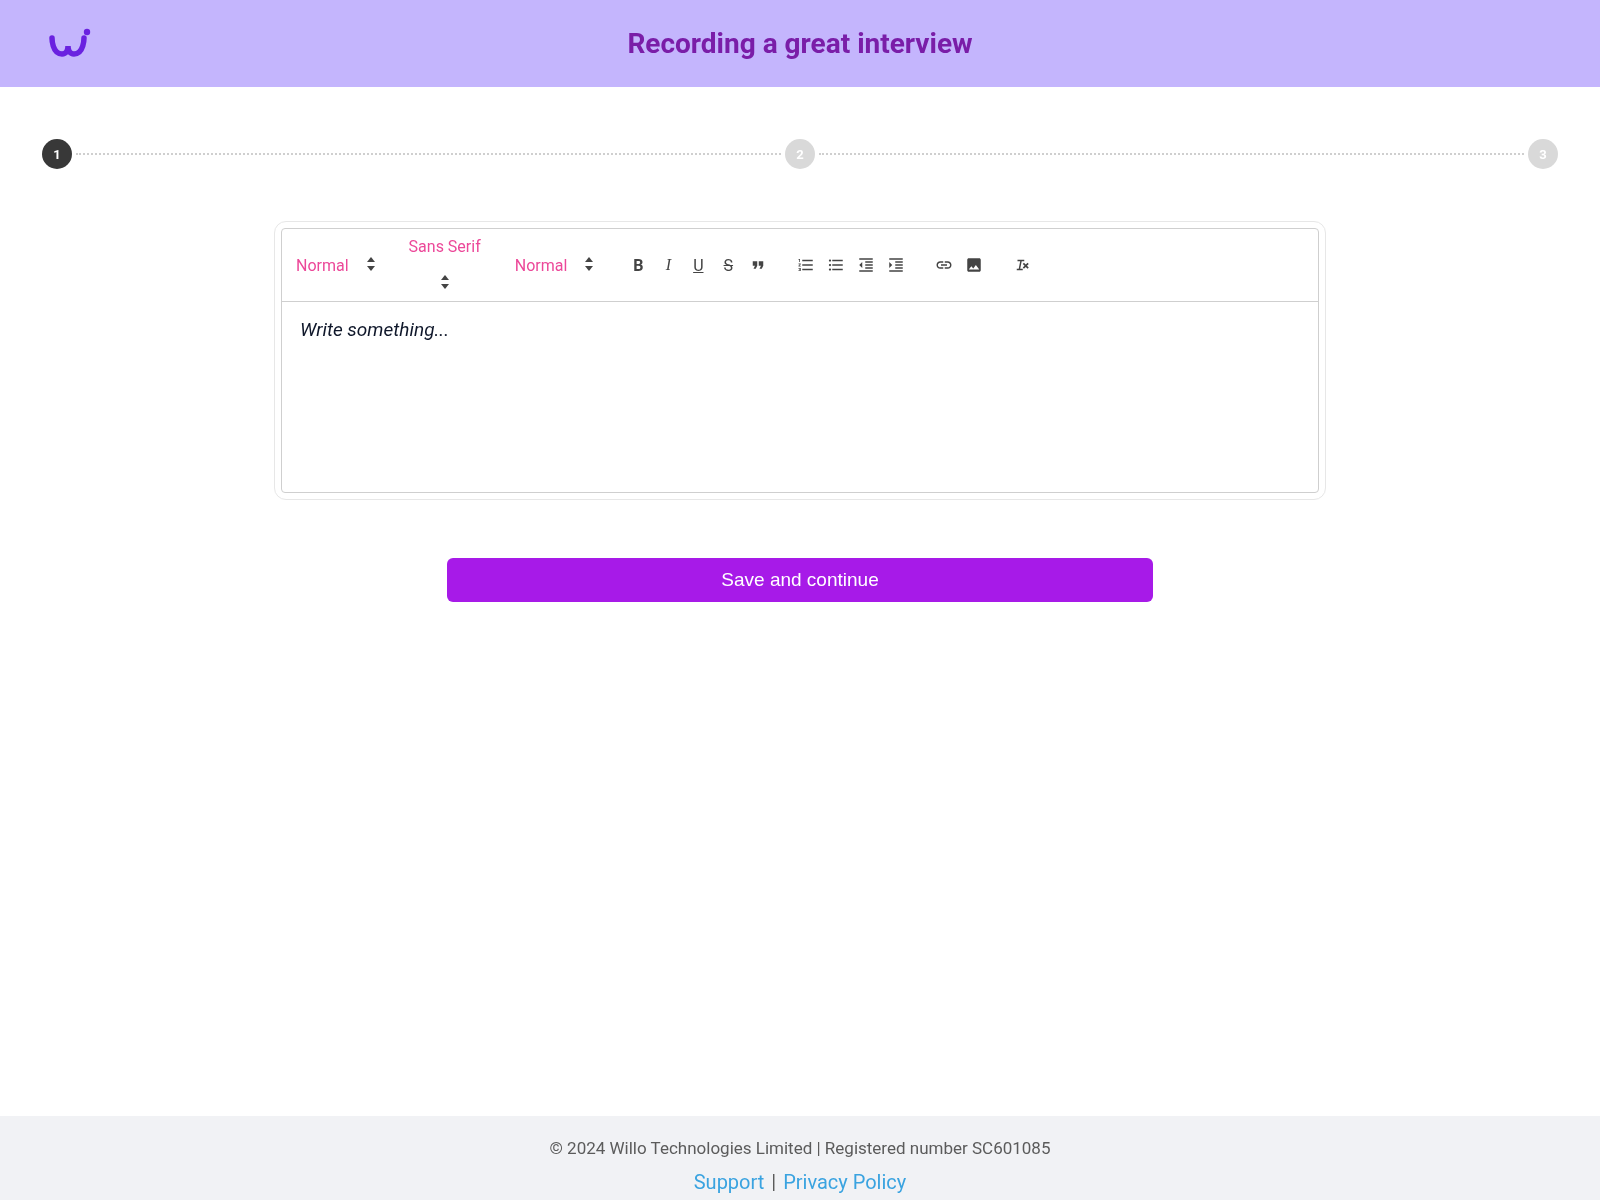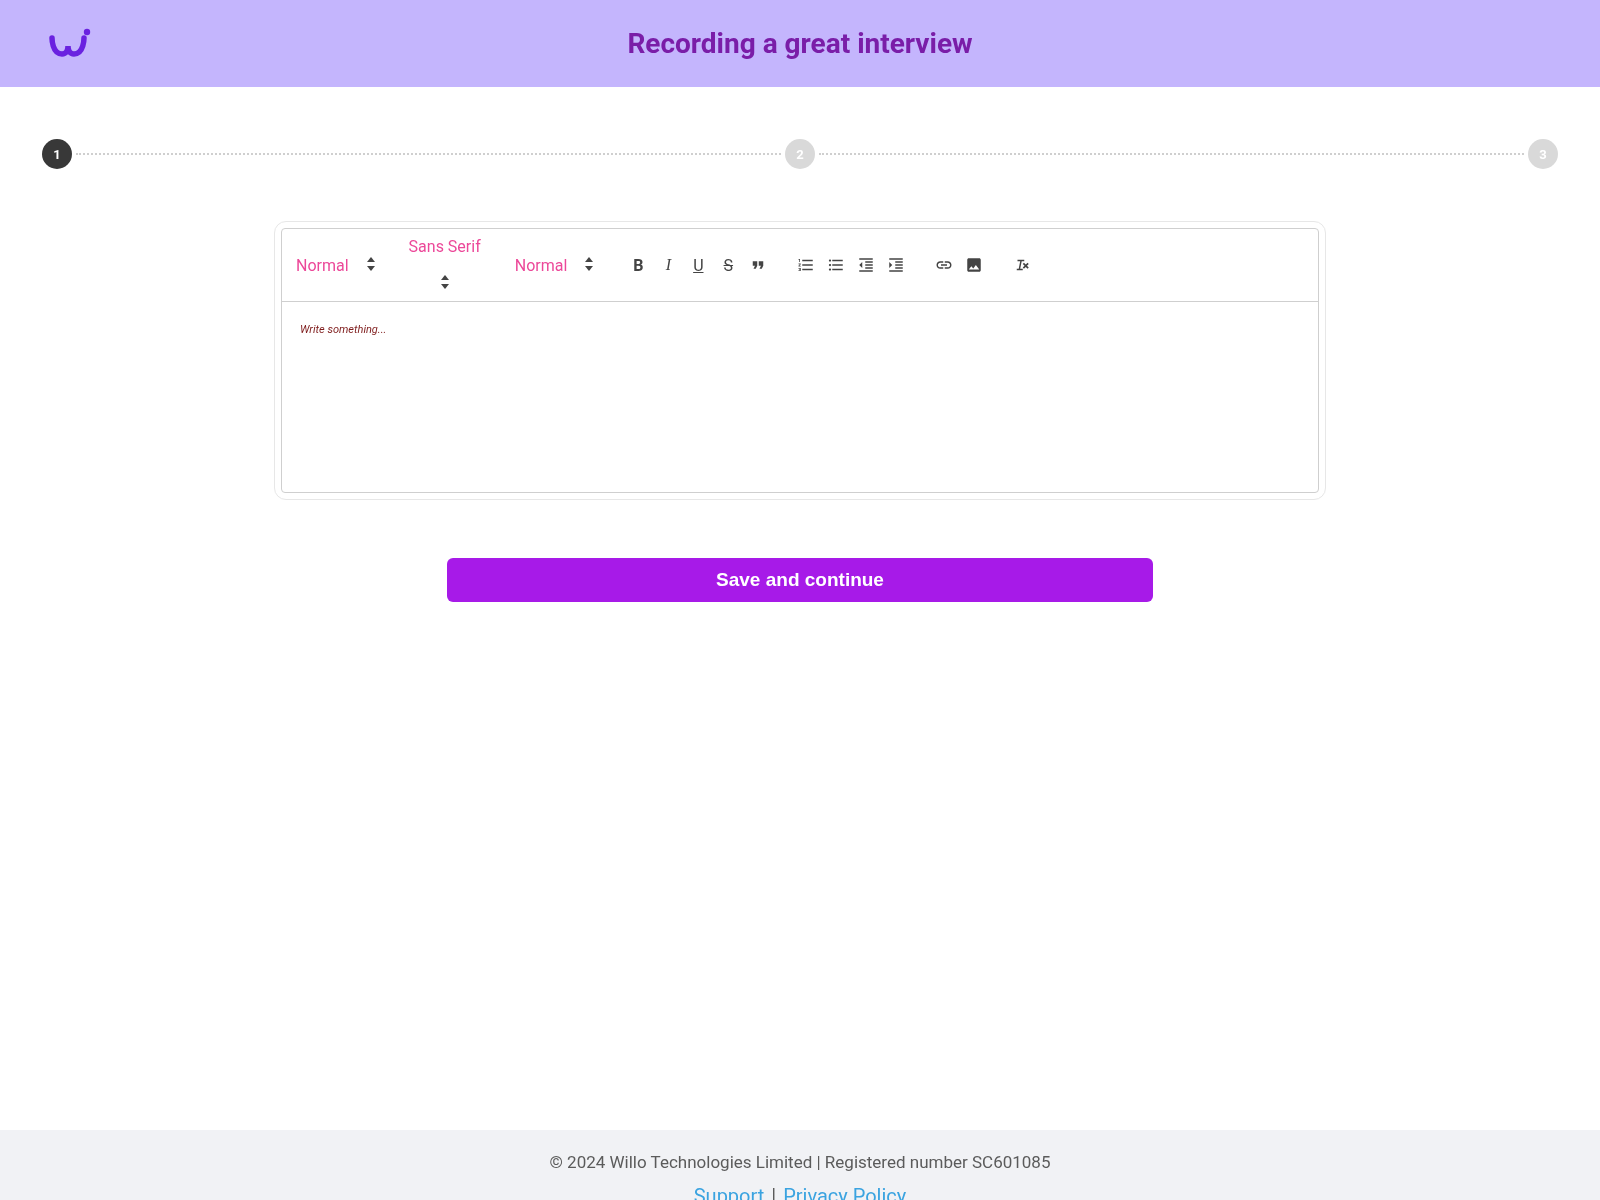--- a/index.html
+++ b/index.html
@@ -122,43 +122,43 @@
     align-items: center;
     justify-content: center;
     cursor: pointer;
     color: #444;
   }
   .editor-area {
     min-height: 190px;
     padding: 16px 18px;
   }
   .placeholder {
-    color: #7f1d1d;
+    color: #0f172a;
     font-style: italic;
-    font-size: 11px;
+    font-size: 19px;
   }
   .save-btn {
     display: block;
     margin: 58px auto 0 auto;
     width: 706px;
     height: 44px;
     background: #a71ae8;
     color: #fff;
     border: none;
     border-radius: 6px;
     font-size: 19px;
-    font-weight: 700;
+    font-weight: 400;
     cursor: pointer;
   }
   .footer {
     position: absolute;
     left: 0;
     right: 0;
     bottom: 0;
-    height: 70px;
+    height: 84px;
     background: #f1f2f5;
     text-align: center;
     padding-top: 22px;
     font-size: 17px;
     color: #5b5b5b;
   }
   .footer-links { margin-top: 12px; font-size: 20px; }
   .footer-links a { color: #3aa3e0; text-decoration: none; cursor: pointer; }
   .footer-sep { color: #5b5b5b; margin: 0 2px; }
   .chat-icon {

